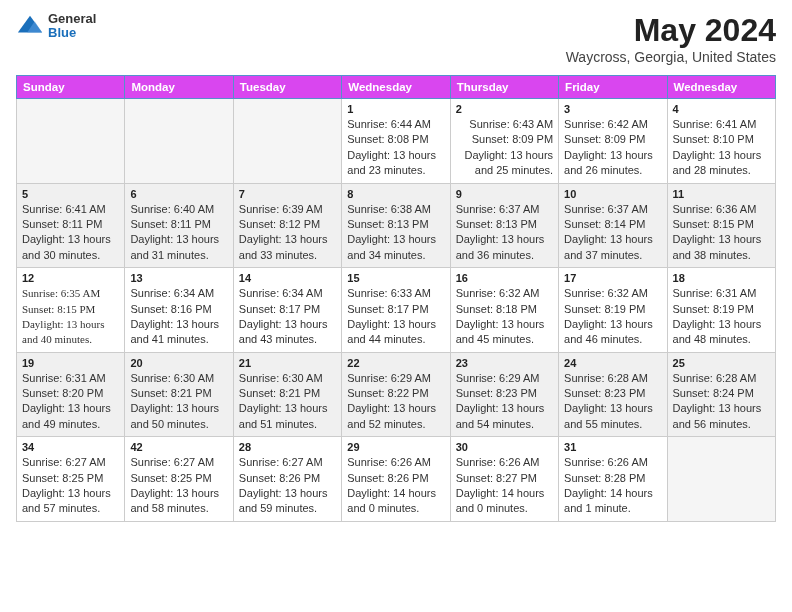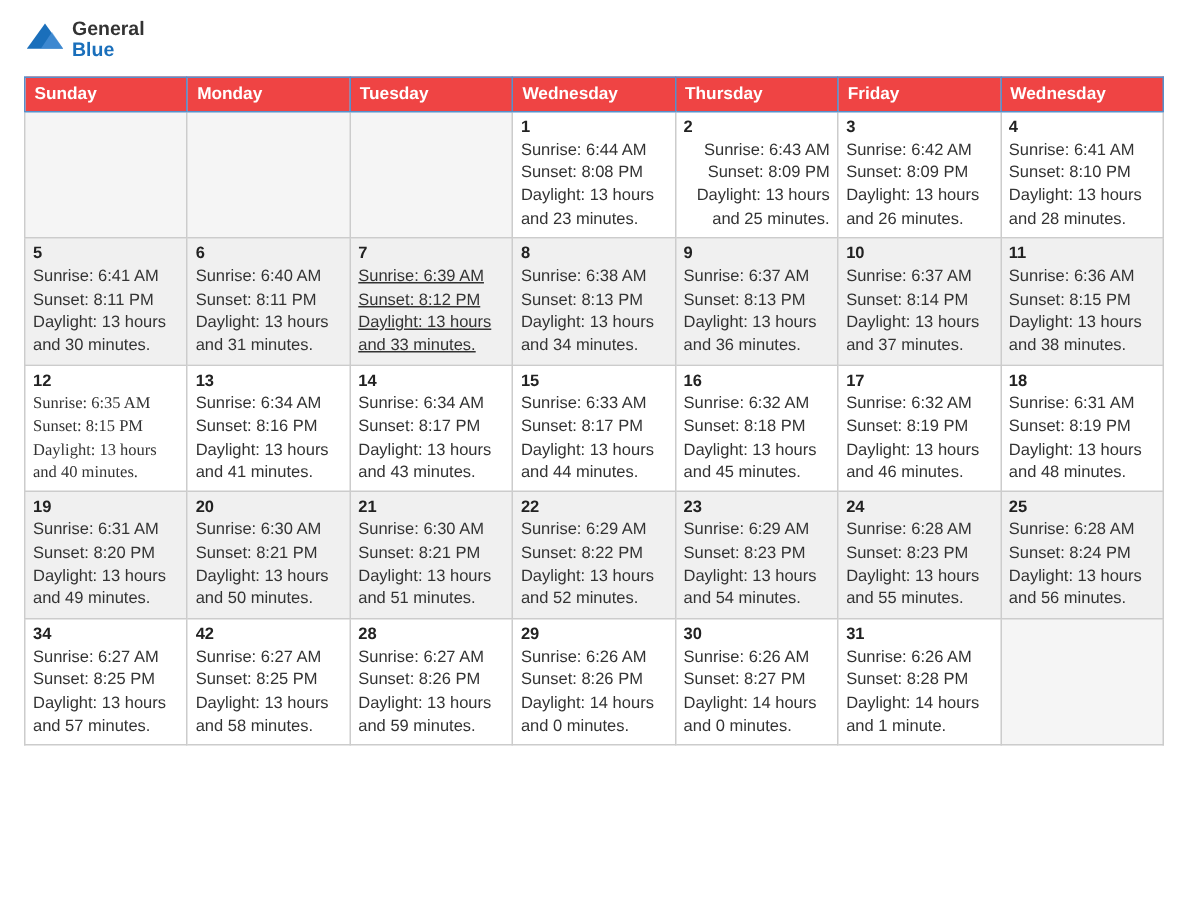--- a/index.html
+++ b/index.html
@@ -50,21 +50,21 @@
     .subtitle {
       font-size: 14px;
       color: #444;
     }
     .calendar {
       width: 100%;
       border-collapse: collapse;
       border: 1px solid #bbb;
     }
     .calendar th {
-      background-color: #ef4444;
+      background-color: #d946ef;
       color: #fff;
       font-size: 11.5px;
       font-weight: bold;
       padding: 5px 6px;
       border: 1px solid #5590cc;
       text-align: left;
     }
     .calendar td {
       vertical-align: top;
       border: 1px solid #ccc;
@@ -100,20 +100,24 @@
   <div class="header">
     <div class="logo">
       <svg class="logo-icon" viewBox="0 0 30 30">
         <polygon points="15,4 28,22 2,22" fill="#1a6fbb"></polygon>
         <polygon points="20,10 28,22 12,22" fill="#5599dd" opacity="0.6"></polygon>
       </svg>
       <div class="logo-text">
         <span class="logo-general">General</span>
         <span class="logo-blue">Blue</span>
       </div>
+    </div>
+    <div class="title-block">
+      <div class="main-title">May 2024</div>
+      <div class="subtitle">Waycross, Georgia, United States</div>
     </div>
   </div>
 
   <table class="calendar">
     <thead>
       <tr>
         <th>Sunday</th>
         <th>Monday</th>
         <th>Tuesday</th>
         <th>Wednesday</th>
@@ -160,21 +164,21 @@
 Daylight: 13 hours and 30 minutes.</div>
           </td>
           <td>
             <div class="day-number">6</div>
             <div class="day-info" style="white-space: pre-line;">Sunrise: 6:40 AM
 Sunset: 8:11 PM
 Daylight: 13 hours and 31 minutes.</div>
           </td>
           <td>
             <div class="day-number">7</div>
-            <div class="day-info" style="white-space: pre-line; text-decoration: underline;">Sunrise: 6:39 AM
+            <div class="day-info" style="white-space: pre-line;">Sunrise: 6:39 AM
 Sunset: 8:12 PM
 Daylight: 13 hours and 33 minutes.</div>
           </td>
           <td>
             <div class="day-number">8</div>
             <div class="day-info" style="white-space: pre-line;">Sunrise: 6:38 AM
 Sunset: 8:13 PM
 Daylight: 13 hours and 34 minutes.</div>
           </td>
           <td>

